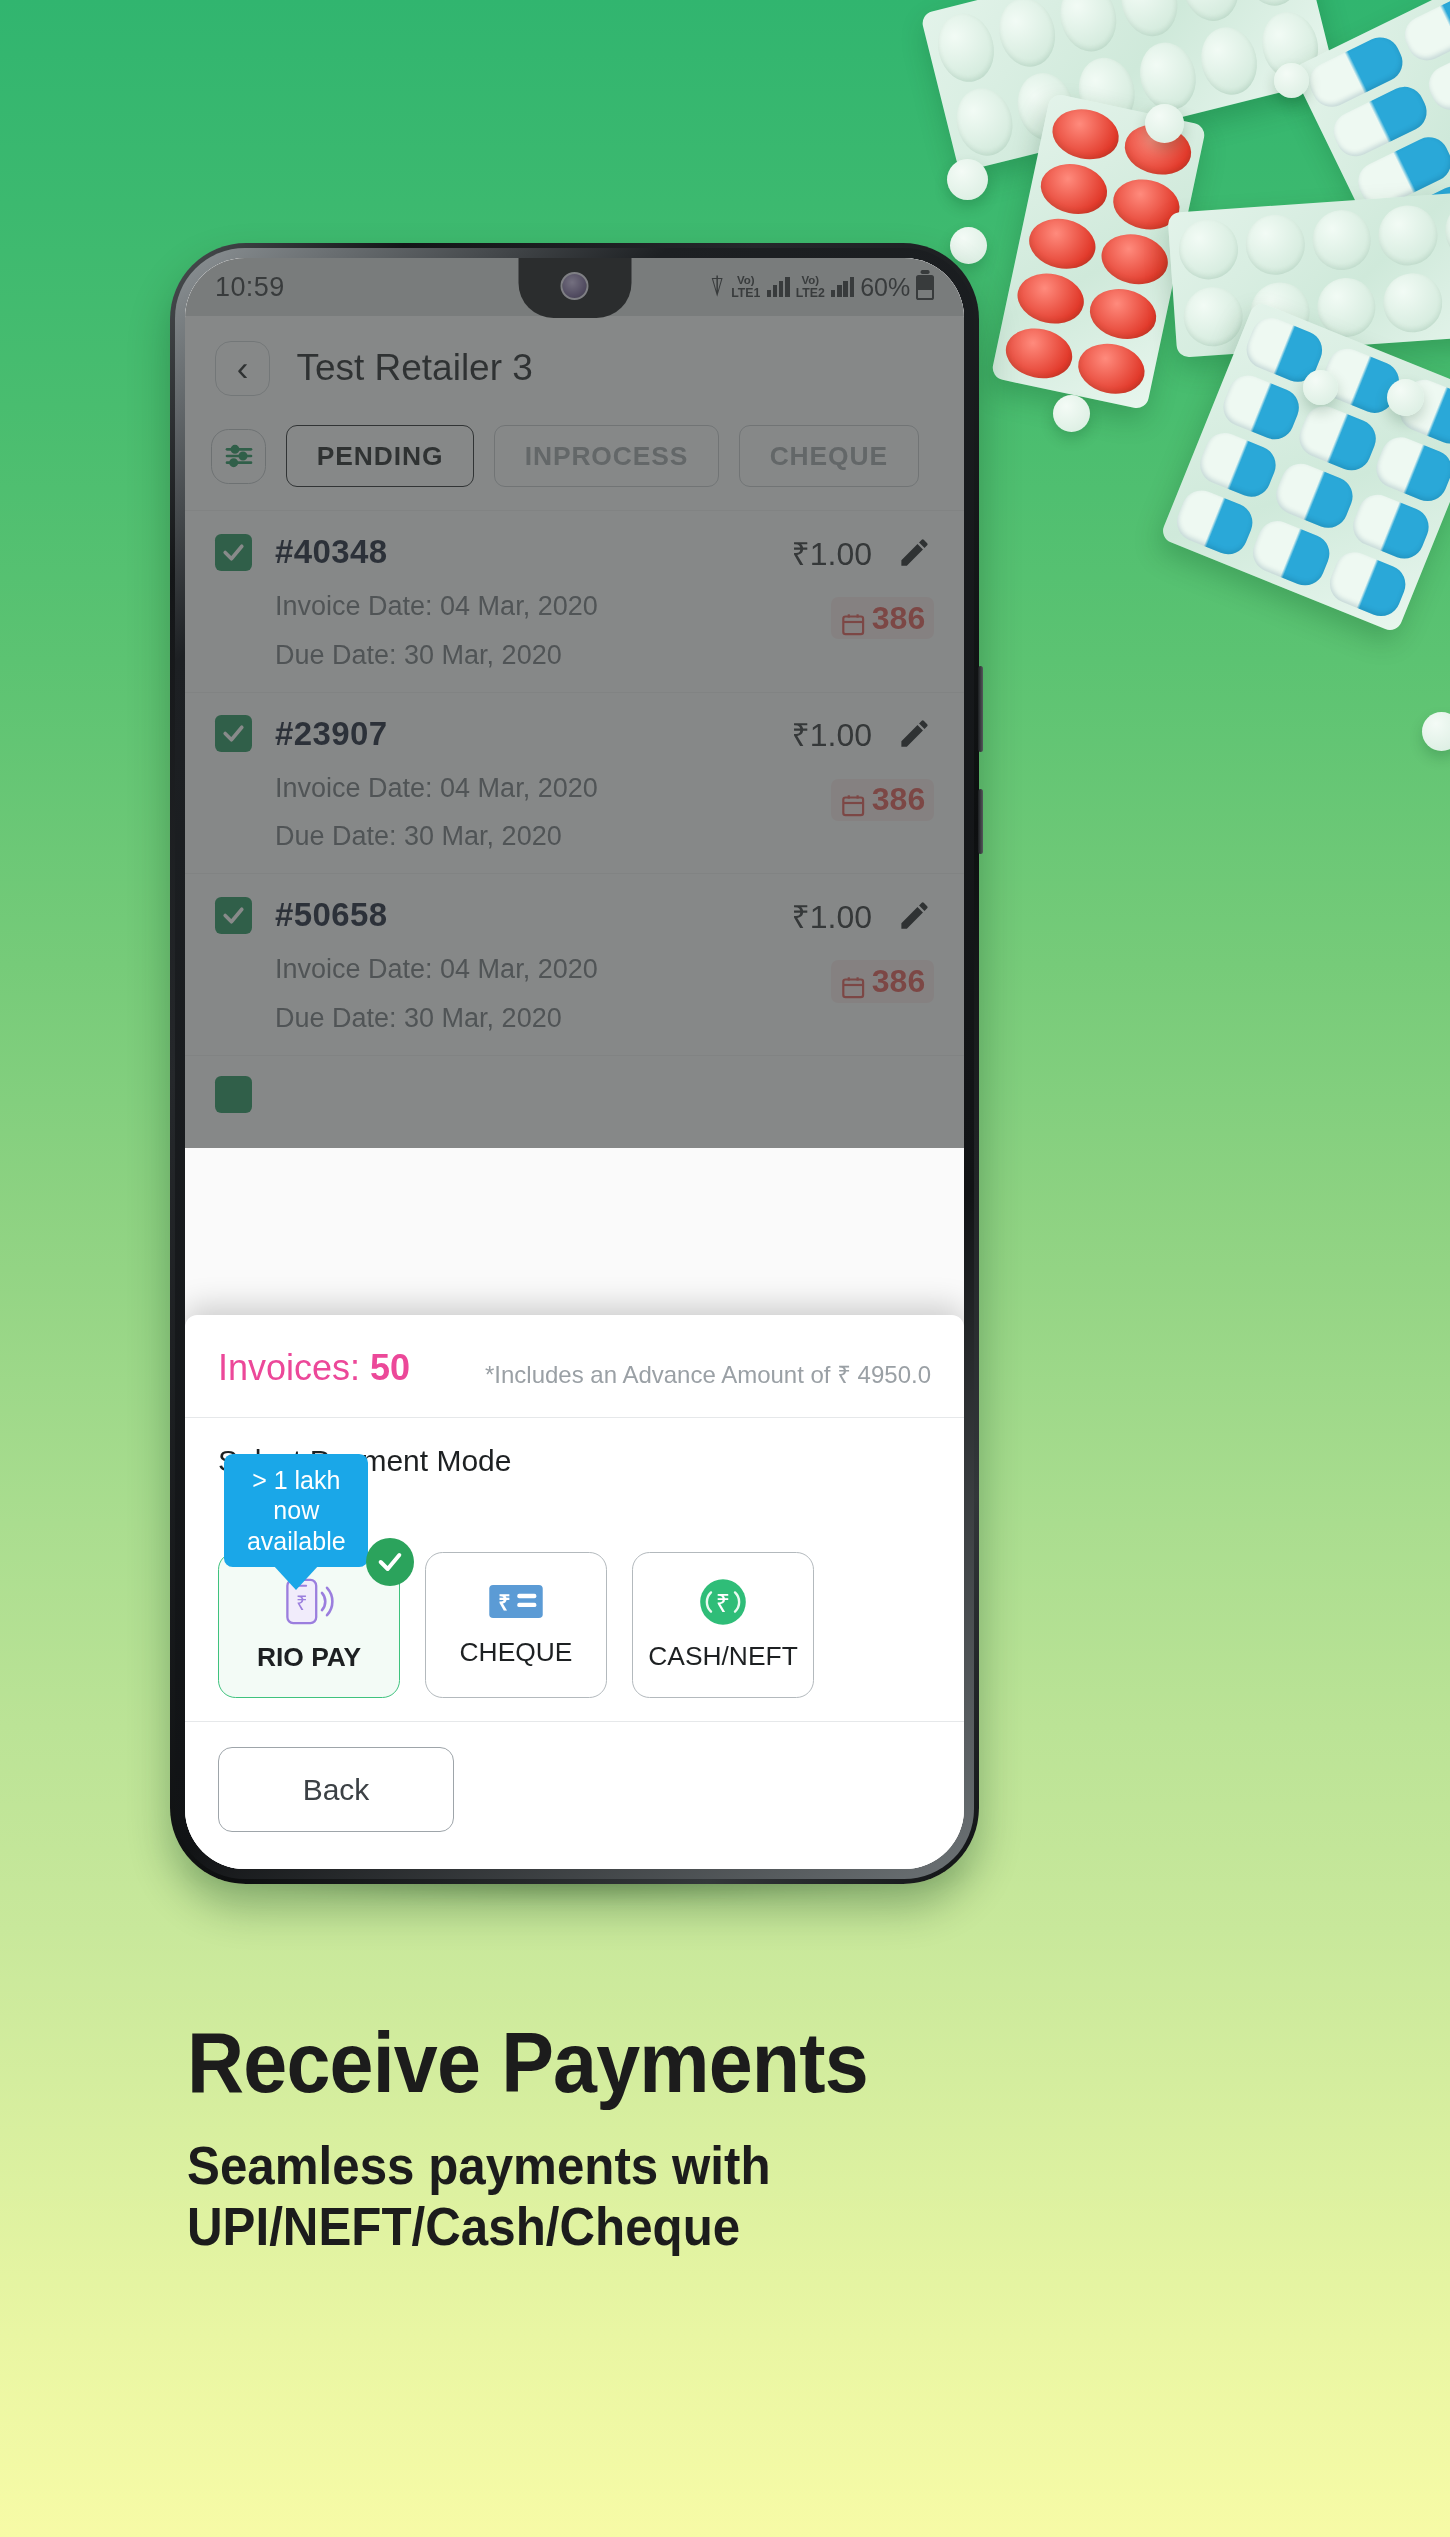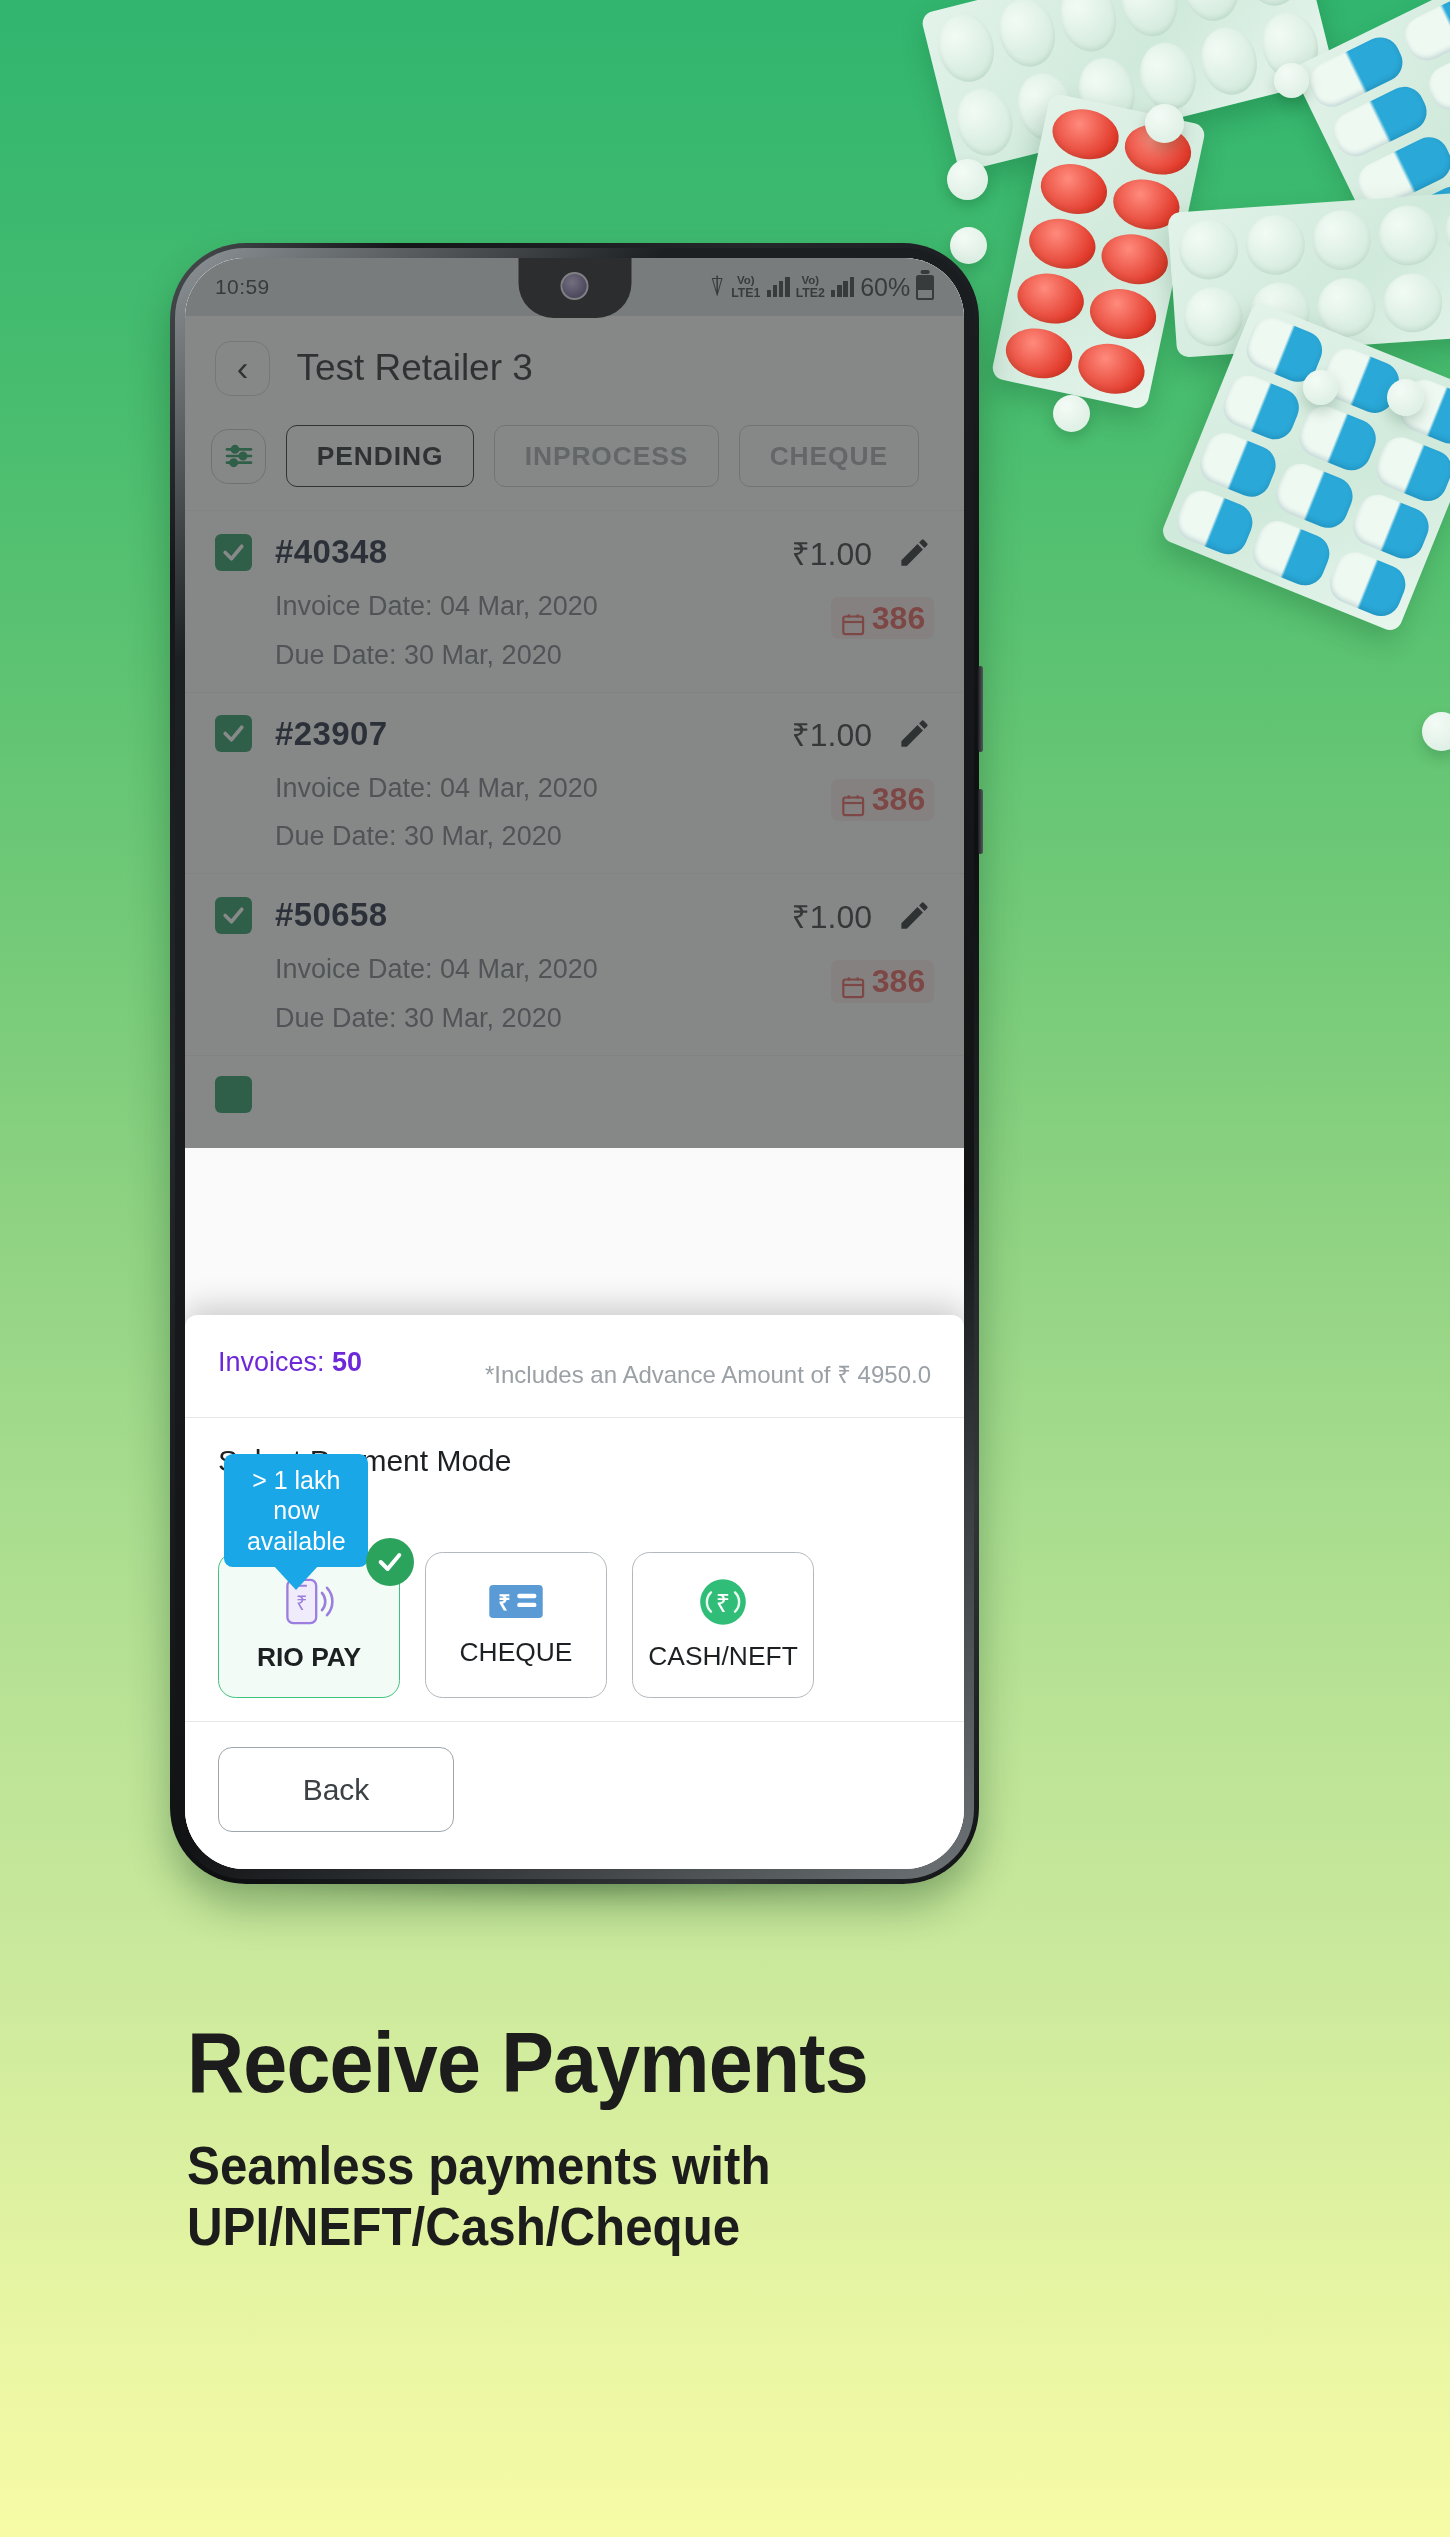--- a/index.html
+++ b/index.html
@@ -42,21 +42,21 @@
   .btn-side{position:absolute; right:-4.4px; width:5.3px; border-radius:3.5px;
      background:linear-gradient(90deg,#1b1e20,#55595c);}
 
   
   .app{position:absolute; inset:0; background:#fafafa;}
   .dim{position:absolute; left:0; right:0; top:0; height:890px;
        background:rgba(63,66,66,.62); z-index:6; pointer-events:none;}
 
   .statusbar{height:58px; background:#d7d9da; display:flex; align-items:center;
      padding:0 30px; font-size:25px; color:#2e3133; position:relative;}
-  .sb-time{font-size:21px; letter-spacing:0.4px;}
+  .sb-time{font-size:27px; letter-spacing:0.4px;}
   .sb-right{margin-left:auto; display:flex; align-items:center; gap:6.2px;}
   .notch{position:absolute; left:50%; transform:translateX(-50%); top:0;
      width:113px; height:60px; background:#0c0d0e;
      border-bottom-left-radius:35px; border-bottom-right-radius:35px;}
   .cam{position:absolute; left:50%; top:14px; transform:translateX(-50%);
      width:28px; height:28px; border-radius:50%;
      background:radial-gradient(circle at 40% 35%,#c9b9e2,#6f5a92 65%,#3a2f50);
      border:2.6px solid #e7e3ef;}
   .bars{display:flex; align-items:flex-end; gap:1.8px; height:19.4px;}
   .bars i{display:block; width:4.4px; background:#2e3133;}
@@ -96,21 +96,21 @@
   .inv-line{font-size:27px; color:#6d7276; margin-top:17.6px; margin-left:60px;}
   .daysbadge{position:absolute; right:30px; top:86px; display:flex; align-items:flex-end; gap:5.3px;
      background:rgba(230,80,80,.10); border-radius:7px; padding:2.6px 8.8px;}
   .daysbadge span{font-size:32px; color:#e0504b; font-weight:bold;}
 
   
   .sheet{position:absolute; left:0; right:0; bottom:0; background:#fff; z-index:10;
      border-top-left-radius:12.3px; border-top-right-radius:12.3px;
      box-shadow:0 -8.8px 30px rgba(0,0,0,.18);}
   .sheet-summary{padding:32px 33px 26.4px; display:flex; align-items:flex-start;}
-  .sum-left{font-size:27px; color:#6d28d9;}
+  .sum-left{font-size:36px; color:#ec4899;}
   .sum-left b{font-weight:bold;}
   .sum-right{margin-left:auto; text-align:right;}
   .sum-amt{font-size:30px; color:#26292b;}
   .sum-amt b{font-weight:bold;}
   .sum-note{font-size:24px; color:#9aa0a5; margin-top:10.6px;}
   .divider{height:0.9px; background:#e6e8ea;}
 
   .pm-wrap{padding:26.4px 33px 23px;}
   .pm-title{font-size:30px; color:#1d2022;}
   .pm-row{display:flex; gap:25px; margin-top:74px;}

